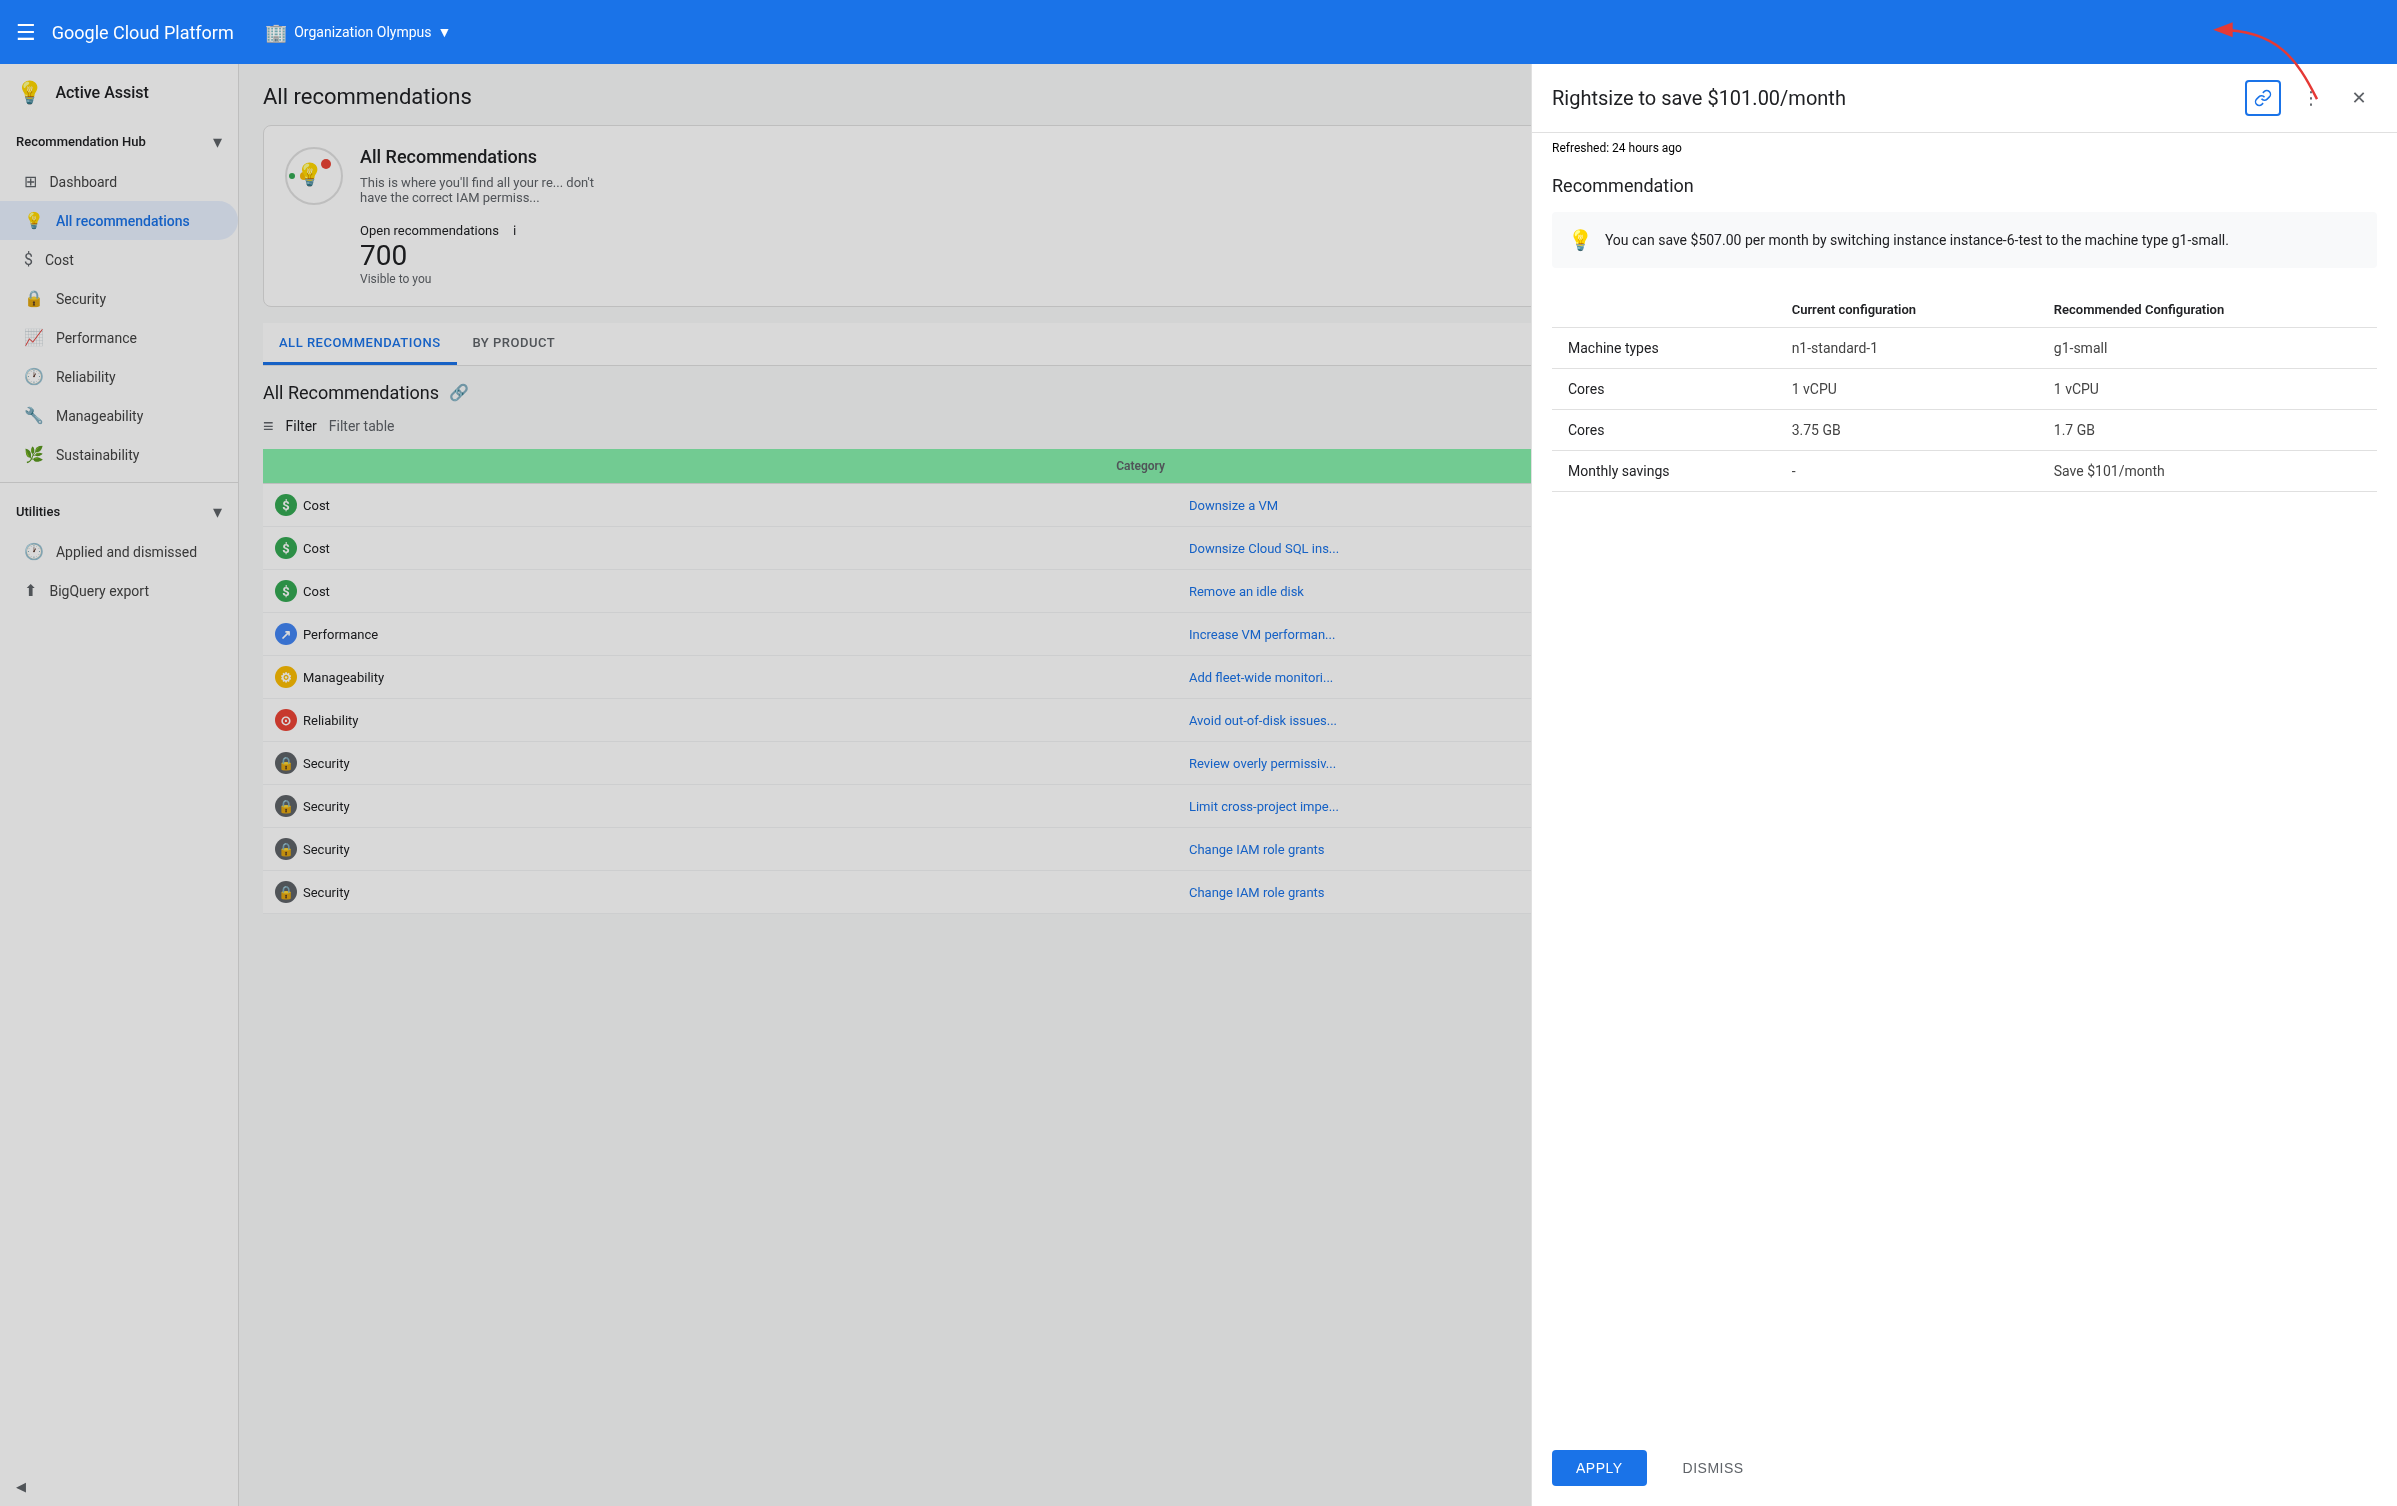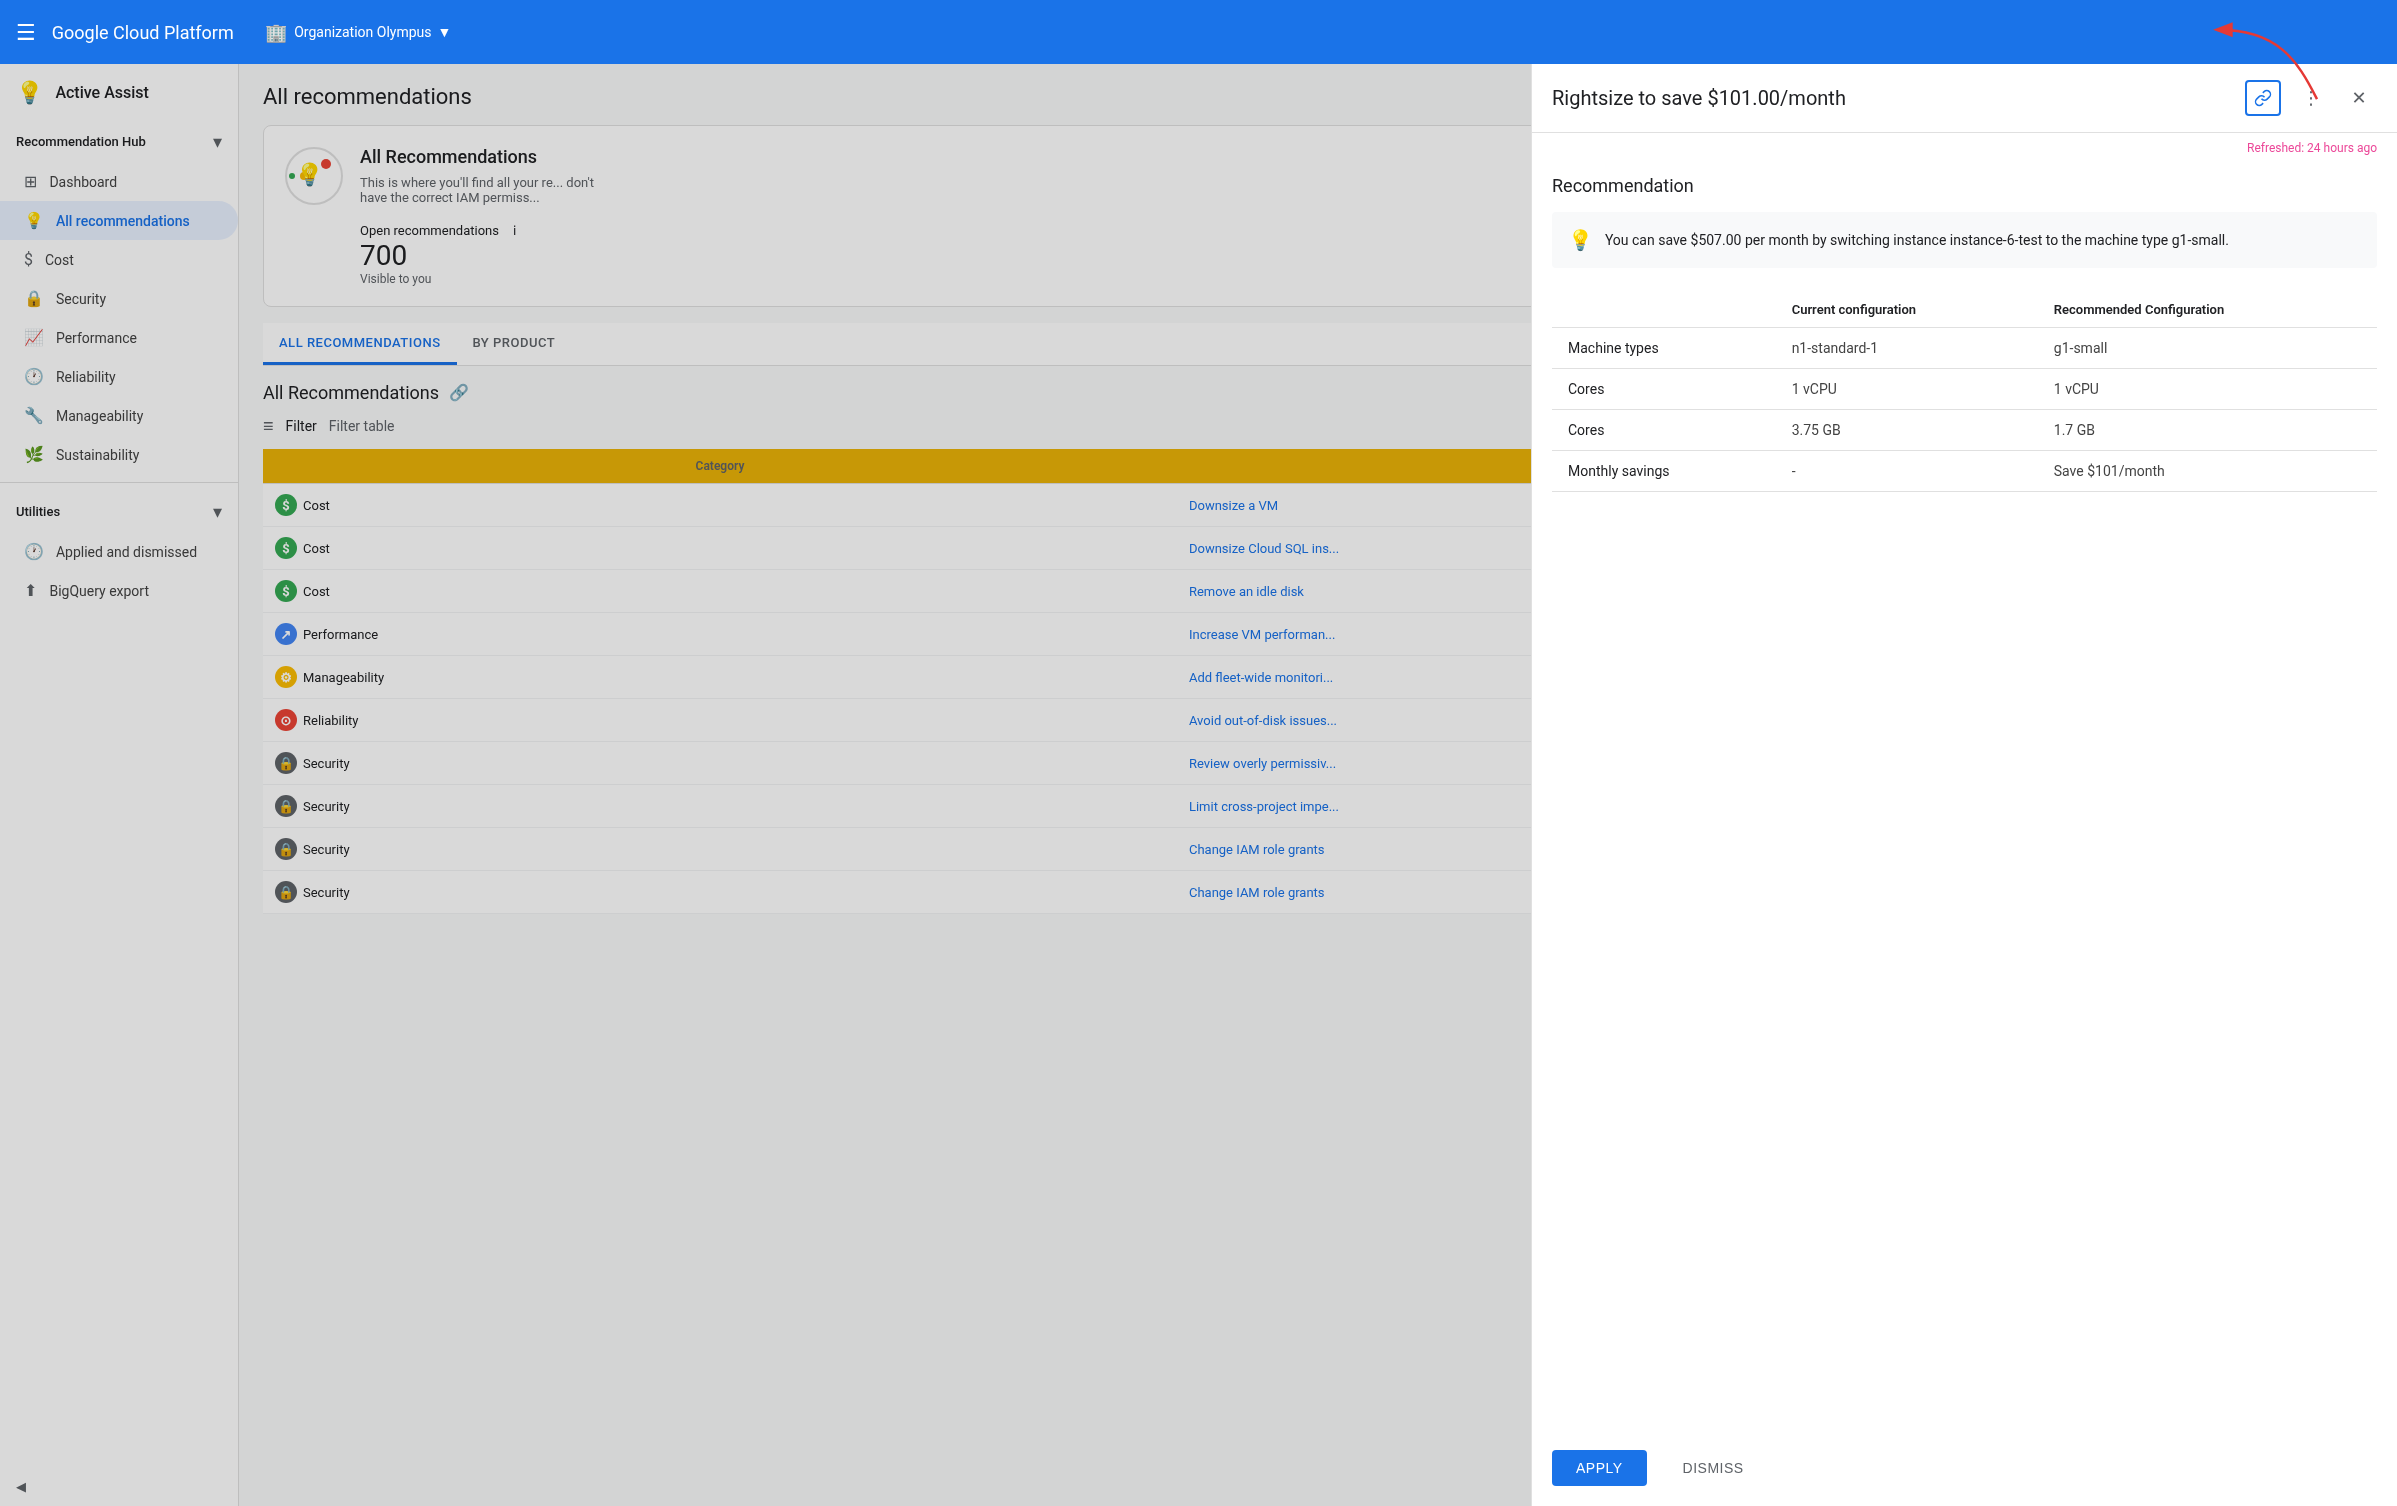--- a/index.html
+++ b/index.html
@@ -149,27 +149,27 @@
       margin-bottom: 12px;
       font-size: 14px;
       color: #444;
     }
     .filter-icon { font-size: 18px; color: #5f6368; }
     .filter-label { color: #202124; }
     .filter-table-label { color: #5f6368; }
 
     .reco-table { width: 100%; border-collapse: collapse; background: white; }
     .reco-table th {
-      text-align: center;
+      text-align: right;
       padding: 10px 12px;
       font-size: 12px;
       font-weight: 600;
       color: #5f6368;
       border-bottom: 1px solid #e0e0e0;
-      background: #eab308;
+      background: #86efac;
     }
     .reco-table td {
       padding: 10px 12px;
       font-size: 13px;
       border-bottom: 1px solid #f1f3f4;
       vertical-align: middle;
     }
     .category-badge {
       display: flex;
       align-items: center;
@@ -220,22 +220,21 @@
       font-size: 18px; color: #5f6368;
     }
     .detail-action-btn.link-btn {
       border: 2px solid #1a73e8;
       color: #1a73e8;
       border-radius: 4px;
       width: 36px; height: 36px;
     }
     .detail-refreshed {
       font-size: 12px;
-      color: #ec4899;
-      text-align: right;
+      color: #000000;
       padding: 8px 20px 0;
     }
     .detail-body { padding: 20px; flex: 1; }
     .section-title { font-size: 18px; font-weight: 400; margin-bottom: 16px; }
     .info-box {
       background: #f8f9fa;
       border-radius: 4px;
       padding: 16px;
       display: flex;
       align-items: center;

